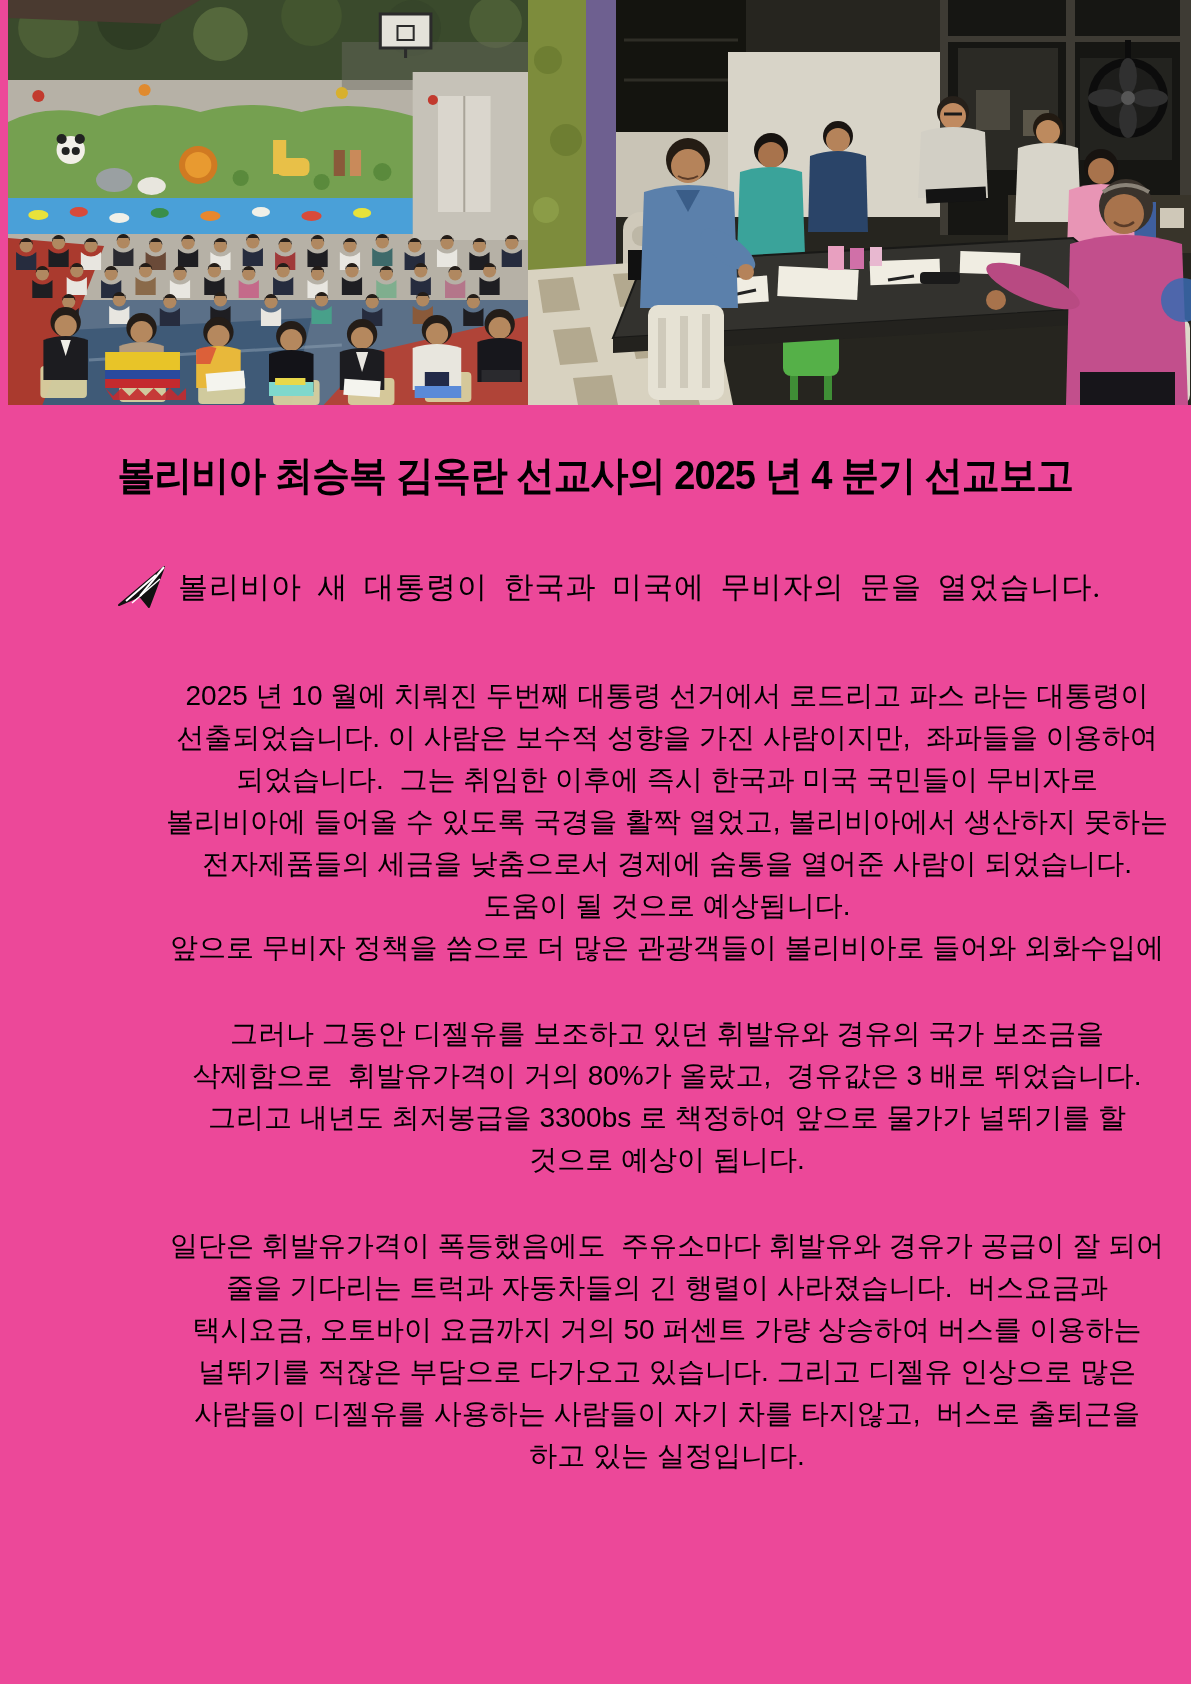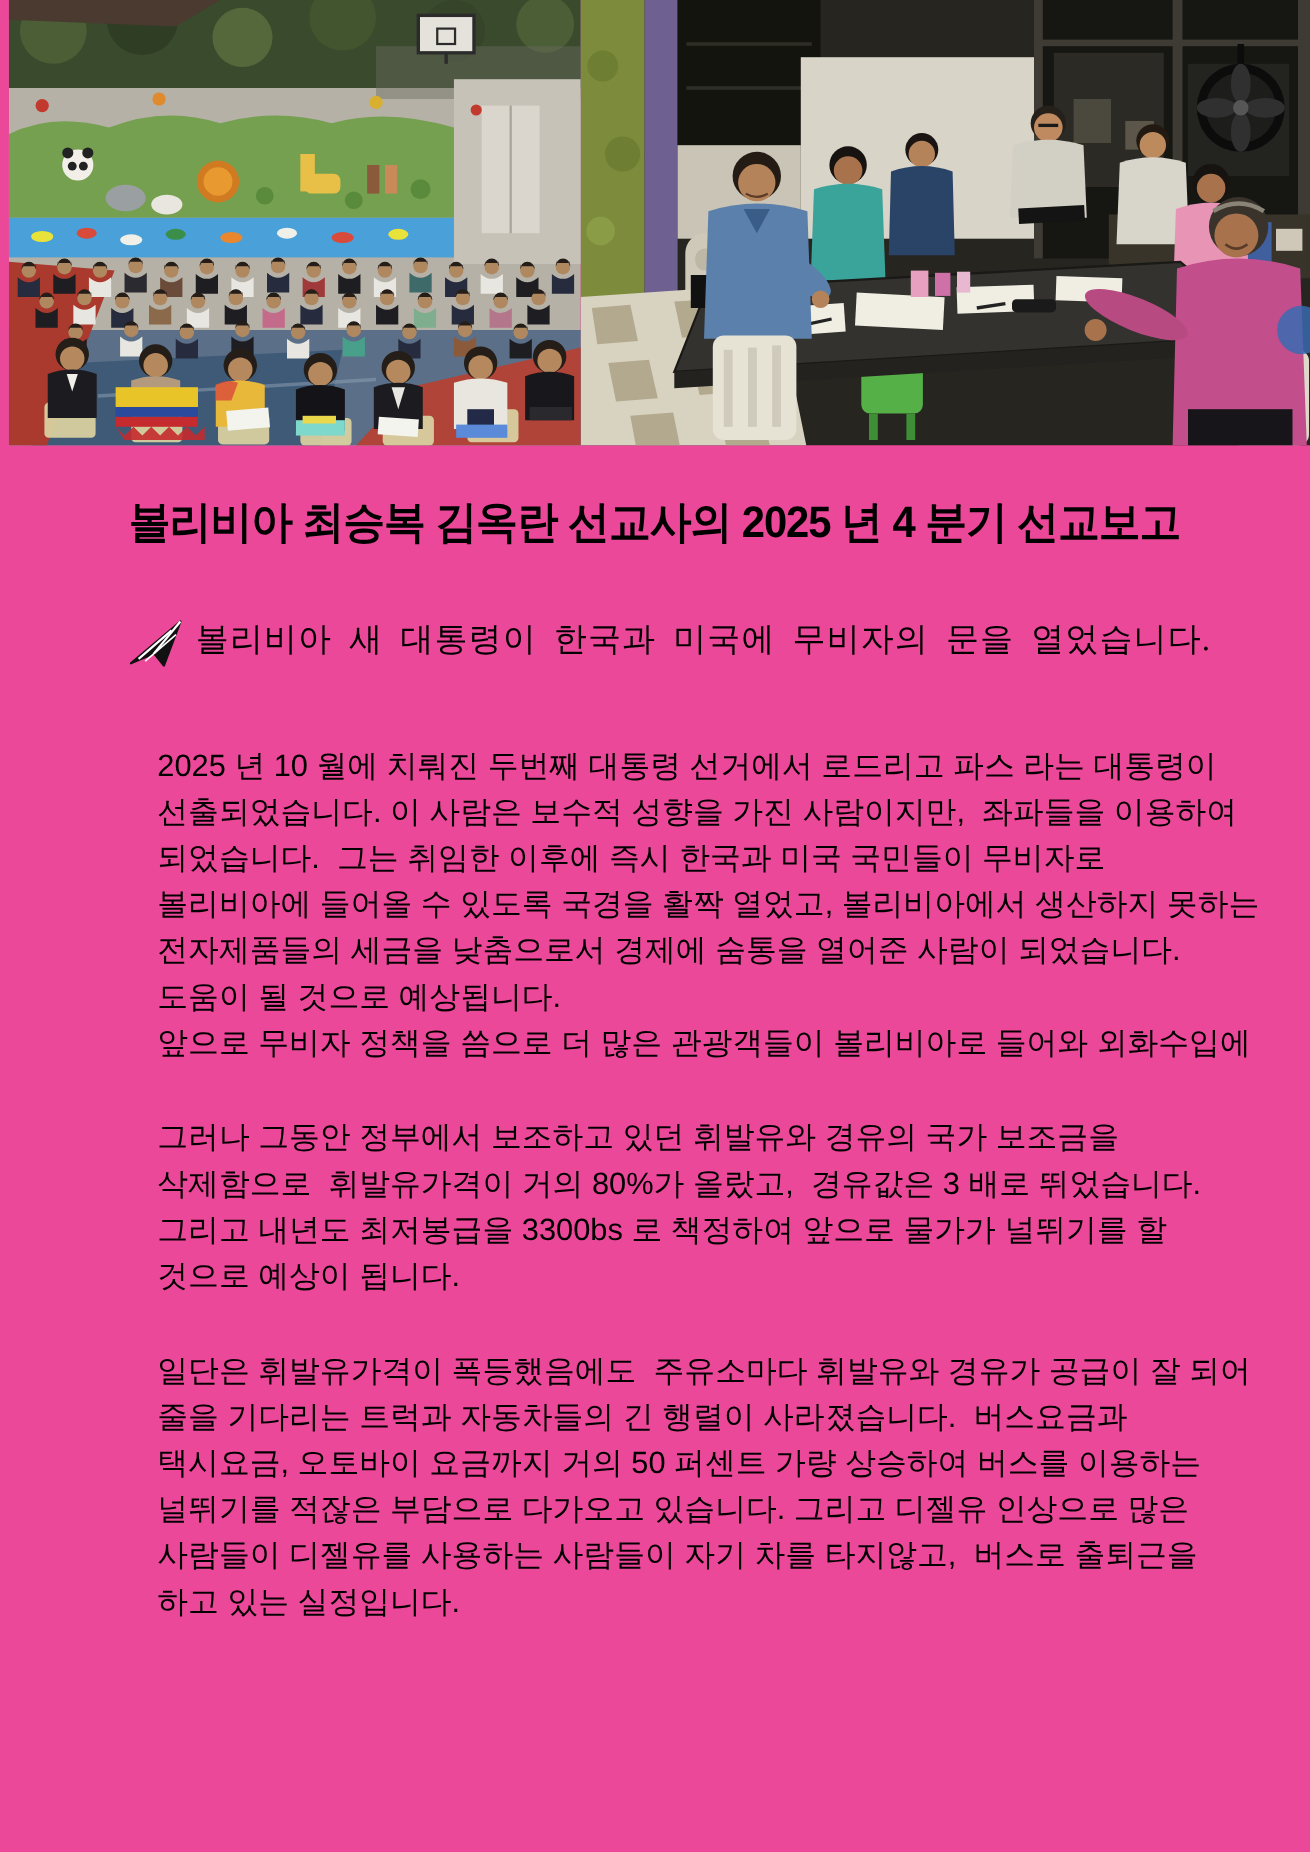--- a/index.html
+++ b/index.html
@@ -26,34 +26,34 @@
     text-align:center;
     font-size:40px;
     font-weight:800;
     letter-spacing:-1px;
     line-height:48px;
     white-space:pre;
   }
   .title-inner{display:inline-block;transform:scaleX(0.95);transform-origin:center;}
   .section-heading{
     display:flex;
-    align-items:flex-start;
+    align-items:center;
     margin:62px 0 0 116px;
     height:52px;
   }
   .plane-icon{width:52px;height:48px;flex:0 0 auto;margin-right:10px;}
   .heading-text{
     font-family:"Liberation Serif","DejaVu Serif",serif;
     font-size:30px;
     letter-spacing:1px;
     word-spacing:7px;
     white-space:pre;
   }
   .body-text{margin:62px 0 0 143px;}
-  .paragraph{margin:0 0 44px 0;}
+  .paragraph{margin:0 0 44px 0;text-align:center;}
   .paragraph .line{
     font-size:28px;
     line-height:42px;
     white-space:pre;
     letter-spacing:0px;
   }
 </style>
 </head>
 <body>
 
@@ -373,21 +373,21 @@
     <div class="paragraph">
         <div class="line">2025 년 10 월에 치뤄진 두번째 대통령 선거에서 로드리고 파스 라는 대통령이</div>
         <div class="line">선출되었습니다. 이 사람은 보수적 성향을 가진 사람이지만,  좌파들을 이용하여</div>
         <div class="line">되었습니다.  그는 취임한 이후에 즉시 한국과 미국 국민들이 무비자로</div>
         <div class="line">볼리비아에 들어올 수 있도록 국경을 활짝 열었고, 볼리비아에서 생산하지 못하는</div>
         <div class="line">전자제품들의 세금을 낮춤으로서 경제에 숨통을 열어준 사람이 되었습니다.</div>
         <div class="line">도움이 될 것으로 예상됩니다.</div>
         <div class="line">앞으로 무비자 정책을 씀으로 더 많은 관광객들이 볼리비아로 들어와 외화수입에</div>
       </div>
     <div class="paragraph">
-        <div class="line">그러나 그동안 정부에서 보조하고 있던 휘발유와 경유의 국가 보조금을</div>
+        <div class="line">그러나 그동안 디젤유를 보조하고 있던 휘발유와 경유의 국가 보조금을</div>
         <div class="line">삭제함으로  휘발유가격이 거의 80%가 올랐고,  경유값은 3 배로 뛰었습니다.</div>
         <div class="line">그리고 내년도 최저봉급을 3300bs 로 책정하여 앞으로 물가가 널뛰기를 할</div>
         <div class="line">것으로 예상이 됩니다.</div>
       </div>
     <div class="paragraph">
         <div class="line">일단은 휘발유가격이 폭등했음에도  주유소마다 휘발유와 경유가 공급이 잘 되어</div>
         <div class="line">줄을 기다리는 트럭과 자동차들의 긴 행렬이 사라졌습니다.  버스요금과</div>
         <div class="line">택시요금, 오토바이 요금까지 거의 50 퍼센트 가량 상승하여 버스를 이용하는</div>
         <div class="line">널뛰기를 적잖은 부담으로 다가오고 있습니다. 그리고 디젤유 인상으로 많은</div>
         <div class="line">사람들이 디젤유를 사용하는 사람들이 자기 차를 타지않고,  버스로 출퇴근을</div>

